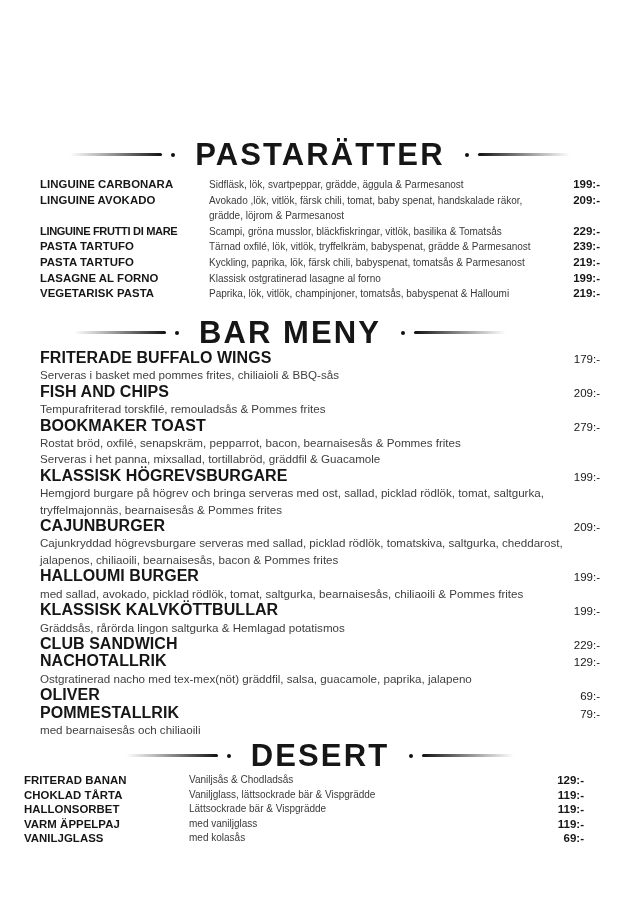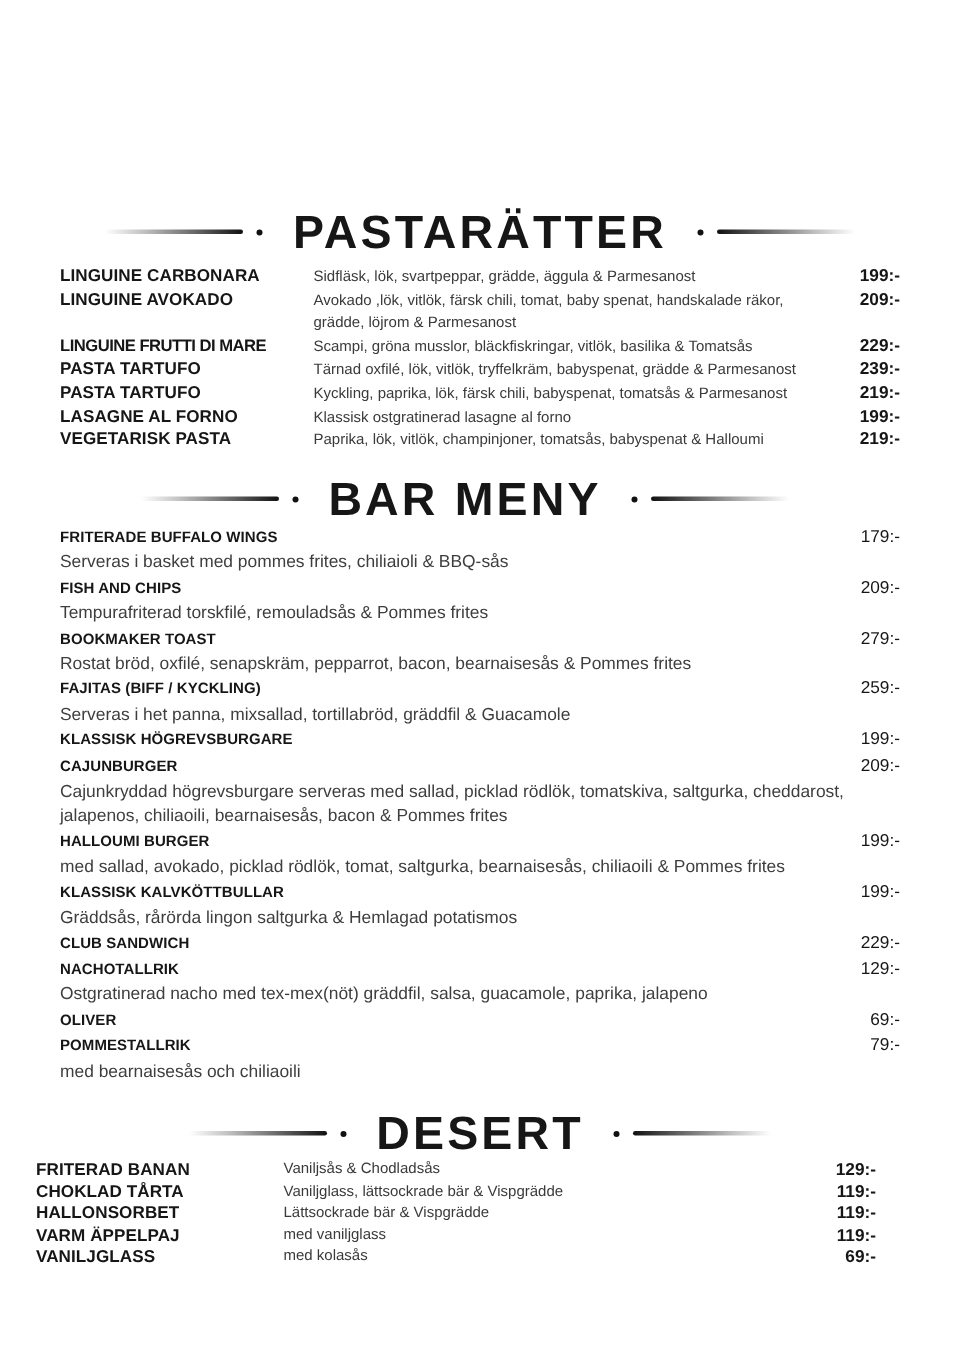--- a/index.html
+++ b/index.html
@@ -100,21 +100,21 @@
   }
 
   
   .stack-row { margin: 0; }
   .stack-head {
     display: flex;
     align-items: baseline;
     justify-content: space-between;
   }
   .stack-name {
-    font-size: 10px;
+    font-size: 16px;
     font-weight: bold;
     line-height: 16.4px;
     letter-spacing: 0.05px;
     white-space: nowrap;
   }
   .stack-price {
     font-size: 11.5px;
     font-weight: normal;
     line-height: 16.4px;
     white-space: nowrap;
@@ -123,21 +123,21 @@
     font-size: 11.6px;
     line-height: 16.4px;
     color: #3e3e3e;
     max-width: 545px;
   }
 
   
   #pasta-head  { position: absolute; left: 0;   top: 139px; width: 640px; }
   #pasta-table { position: absolute; left: 40px; top: 177px; width: 560px; }
 
-  #bar-head    { position: absolute; left: 0;   top: 317px; width: 580px; margin-left: 20px; }
+  #bar-head    { position: absolute; left: 0;   top: 317px; width: 580px; }
   #bar-list    { position: absolute; left: 40px; top: 350px; width: 560px; }
 
   #dessert-head  { position: absolute; left: 0;   top: 740px; width: 640px; }
   #dessert-table { position: absolute; left: 24px; top: 773px; width: 560px; }
 
   #dessert-table .c-name  { width: 165px; line-height: 14.6px; }
   #dessert-table .c-desc  { line-height: 14.6px; }
   #dessert-table .c-price { line-height: 14.6px; }
 </style>
 </head>
@@ -225,31 +225,28 @@
       <div class="stack-desc">Tempurafriterad torskfilé, remouladsås &amp; Pommes frites</div>
     </div>
     <div class="stack-row">
       <div class="stack-head">
         <span class="stack-name">BOOKMAKER TOAST</span>
         <span class="stack-price">279:-</span>
       </div>
       <div class="stack-desc">Rostat bröd, oxfilé, senapskräm, pepparrot, bacon, bearnaisesås &amp; Pommes frites</div>
     </div>
     <div class="stack-row">
-      <div class="stack-head">
-        <span class="stack-name">FAJITAS (BIFF / KYCKLING)</span>
-        <span class="stack-price">259:-</span>
-      </div>
       <div class="stack-desc">Serveras i het panna, mixsallad, tortillabröd, gräddfil &amp; Guacamole</div>
     </div>
     <div class="stack-row">
       <div class="stack-head">
         <span class="stack-name">KLASSISK HÖGREVSBURGARE</span>
         <span class="stack-price">199:-</span>
       </div>
+      <div class="stack-desc">Hemgjord burgare på högrev och bringa serveras med ost, sallad, picklad rödlök, tomat, saltgurka, tryffelmajonnäs, bearnaisesås &amp; Pommes frites</div>
     </div>
     <div class="stack-row">
       <div class="stack-head">
         <span class="stack-name">CAJUNBURGER</span>
         <span class="stack-price">209:-</span>
       </div>
       <div class="stack-desc">Cajunkryddad högrevsburgare serveras med sallad, picklad rödlök, tomatskiva, saltgurka, cheddarost, jalapenos, chiliaoili, bearnaisesås, bacon &amp; Pommes frites</div>
     </div>
     <div class="stack-row">
       <div class="stack-head">

